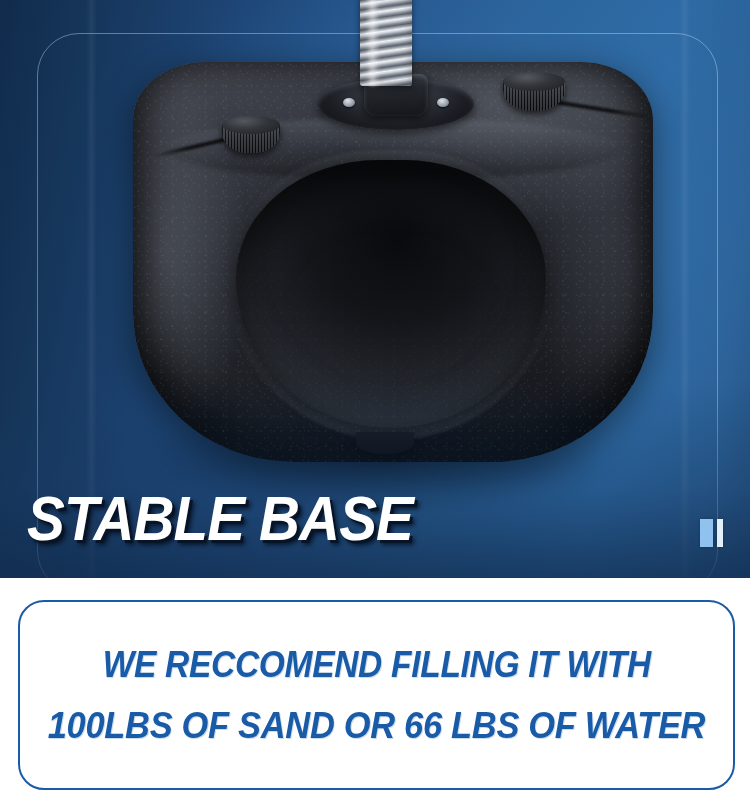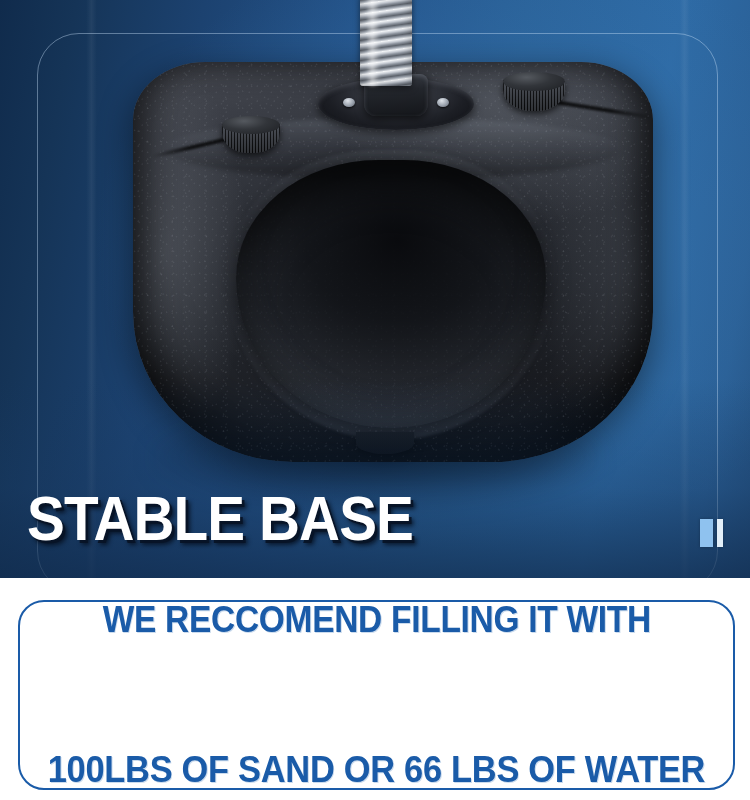--- a/index.html
+++ b/index.html
@@ -7,20 +7,21 @@
   html, body {
     width:750px; height:800px;
     font-family:"Liberation Sans", sans-serif;
     background:#ffffff;
     overflow:hidden;
   }
   #page {
     position:relative;
     width:750px; height:800px;
     background:#ffffff;
+    font-style:italic;
   }
 
   
   .hero {
     position:absolute;
     left:0; top:0;
     width:750px; height:578px;
     overflow:hidden;
     background:
       radial-gradient(ellipse 520px 420px at 64% 42%,
@@ -317,21 +318,21 @@
   .notice-box {
     position:absolute;
     left:18px; top:22px;
     width:717px; height:190px;
     border:2px solid #1a5ba8;
     border-radius:26px;
     background:#ffffff;
     display:flex;
     flex-direction:column;
     align-items:center;
-    justify-content:space-between;
+    justify-content:center;
     gap:24px;
   }
   .notice-line {
     color:#1a5ba8;
     font-size:36px;
     font-weight:700;
     letter-spacing:-0.3px;
     line-height:1;
     font-family:"Liberation Sans Narrow","Liberation Sans", sans-serif;
     transform:scaleX(0.93);

